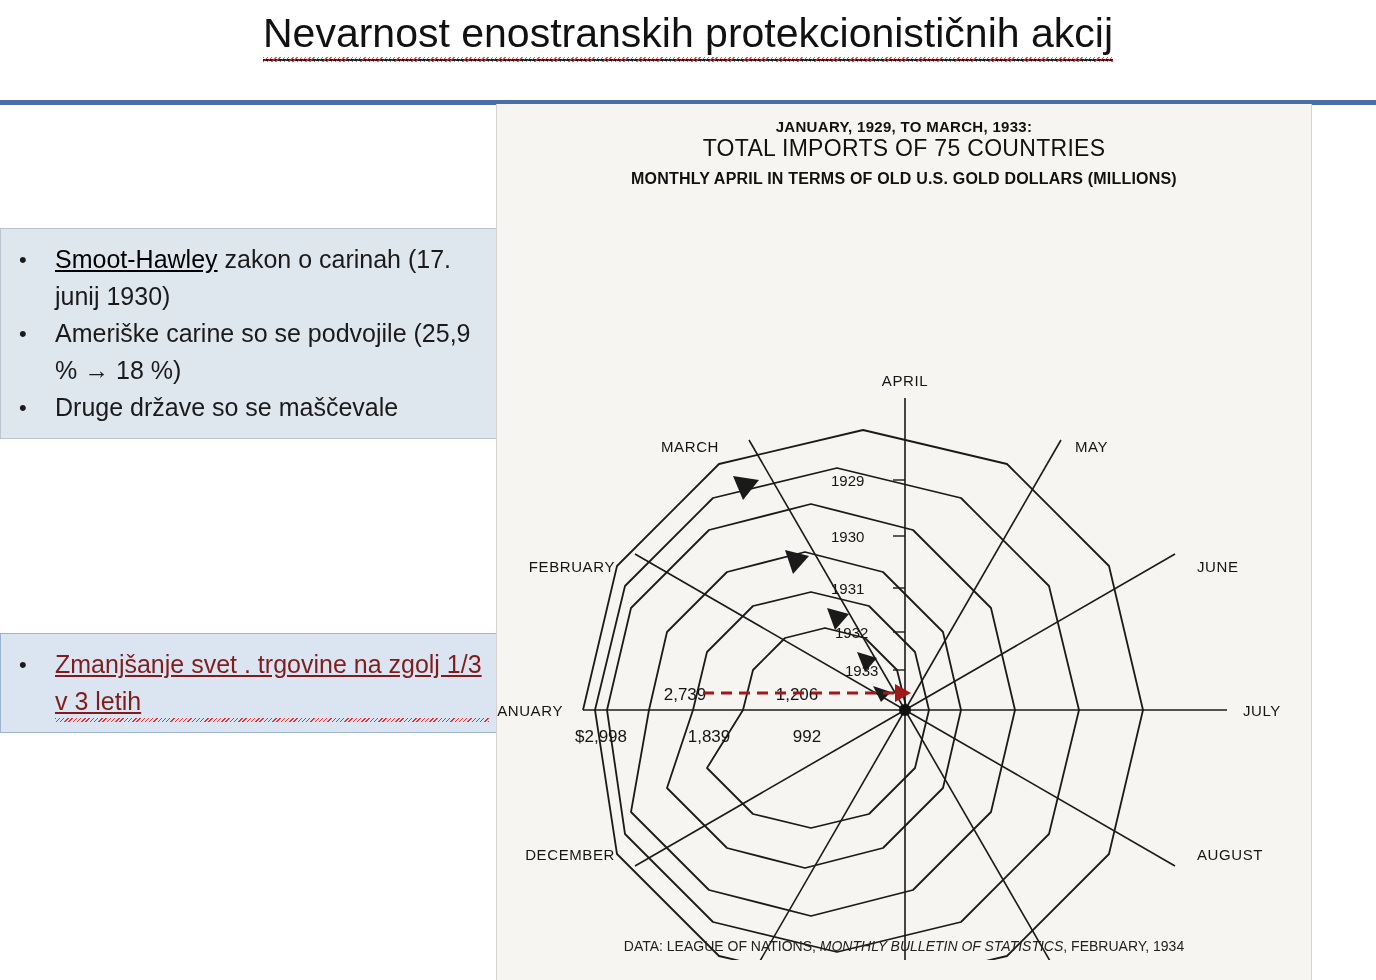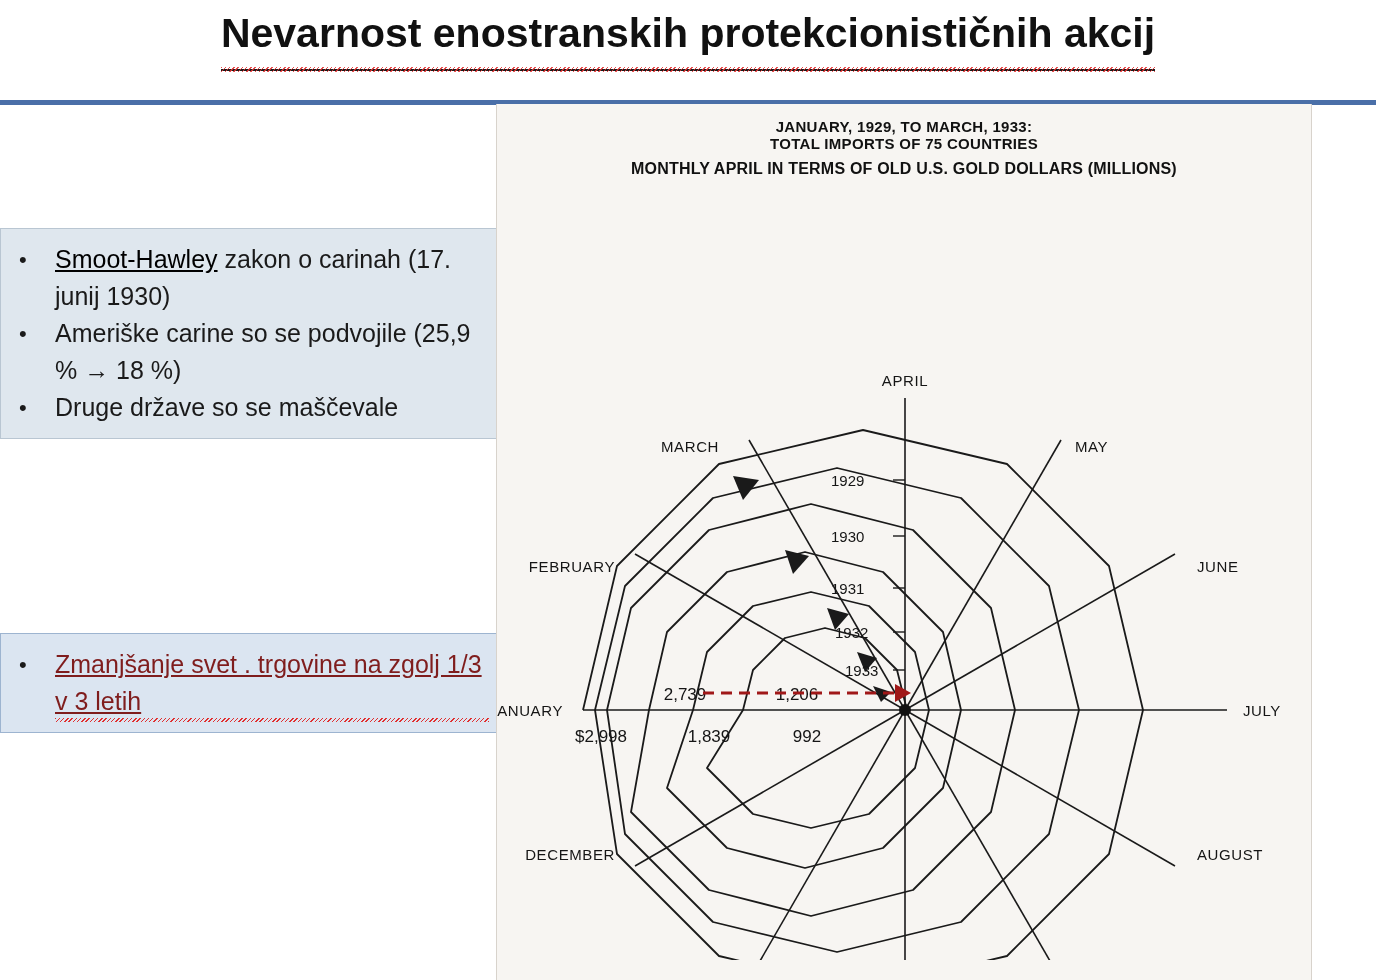--- a/index.html
+++ b/index.html
@@ -27,22 +27,21 @@
     font-size: 41px;
     line-height: 50px;
     color: #111111;
     font-weight: 400;
     white-space: nowrap;
   }
   .title-underline-wrap {
     display: inline-block;
     position: relative;
     border-bottom: 2px solid #1a1a1a;
-    padding-bottom: 11px;
-    font-weight: bold;
+    padding-bottom: 1px;
   }
   .squiggle {
     position: absolute;
     left: 0; right: 0;
     bottom: -3px;
     height: 5px;
     background-image:
       repeating-linear-gradient(135deg,
         #e03030 0px, #e03030 1px, transparent 1px, transparent 3px);
     opacity: .85;
@@ -144,22 +143,22 @@
     font-weight: bold;
     letter-spacing: .5px;
   }
   .fig-sub1 {
     margin-top: 14px;
     font-size: 15px;
     font-weight: bold;
     letter-spacing: .3px;
   }
   .fig-sub2 {
-    font-size: 15px;
-    font-weight: bold;
+    font-size: 23px;
+    font-weight: normal;
     letter-spacing: .3px;
   }
   .fig-sub3 {
     margin-top: 8px;
     font-size: 16px;
     font-weight: bold;
     letter-spacing: .2px;
   }
   .fig-source {
     position: absolute;
@@ -311,15 +310,18 @@
 
       <text class="vlab" x="188" y="400" text-anchor="middle">2,739</text>
       <text class="vlab" x="300" y="400" text-anchor="middle">1,206</text>
 
       <g>
         <line x1="206" y1="393" x2="398" y2="393" stroke="#a01818" stroke-width="3" stroke-dasharray="11,7"></line>
         <polygon points="398,384 414,393 398,402" fill="#a01818"></polygon>
       </g>
     </svg>
 
+    <div class="fig-source">
+      <span>DATA: LEAGUE OF NATIONS, </span><i>MONTHLY BULLETIN OF STATISTICS</i><span>, FEBRUARY, 1934</span>
+    </div>
   </div>
 
 </div>
 
 </body></html>

